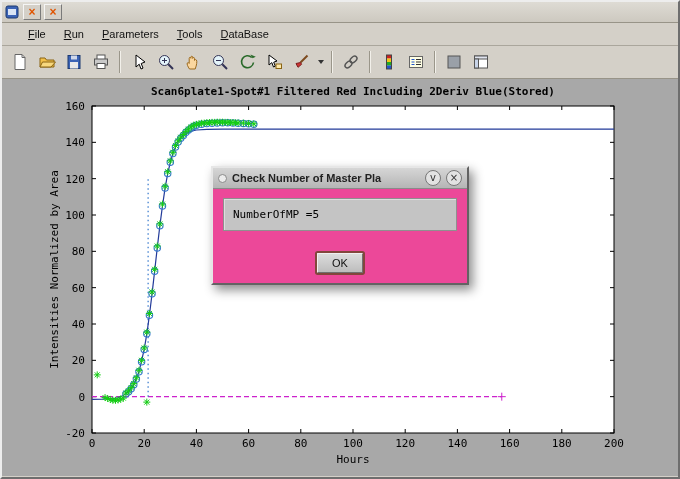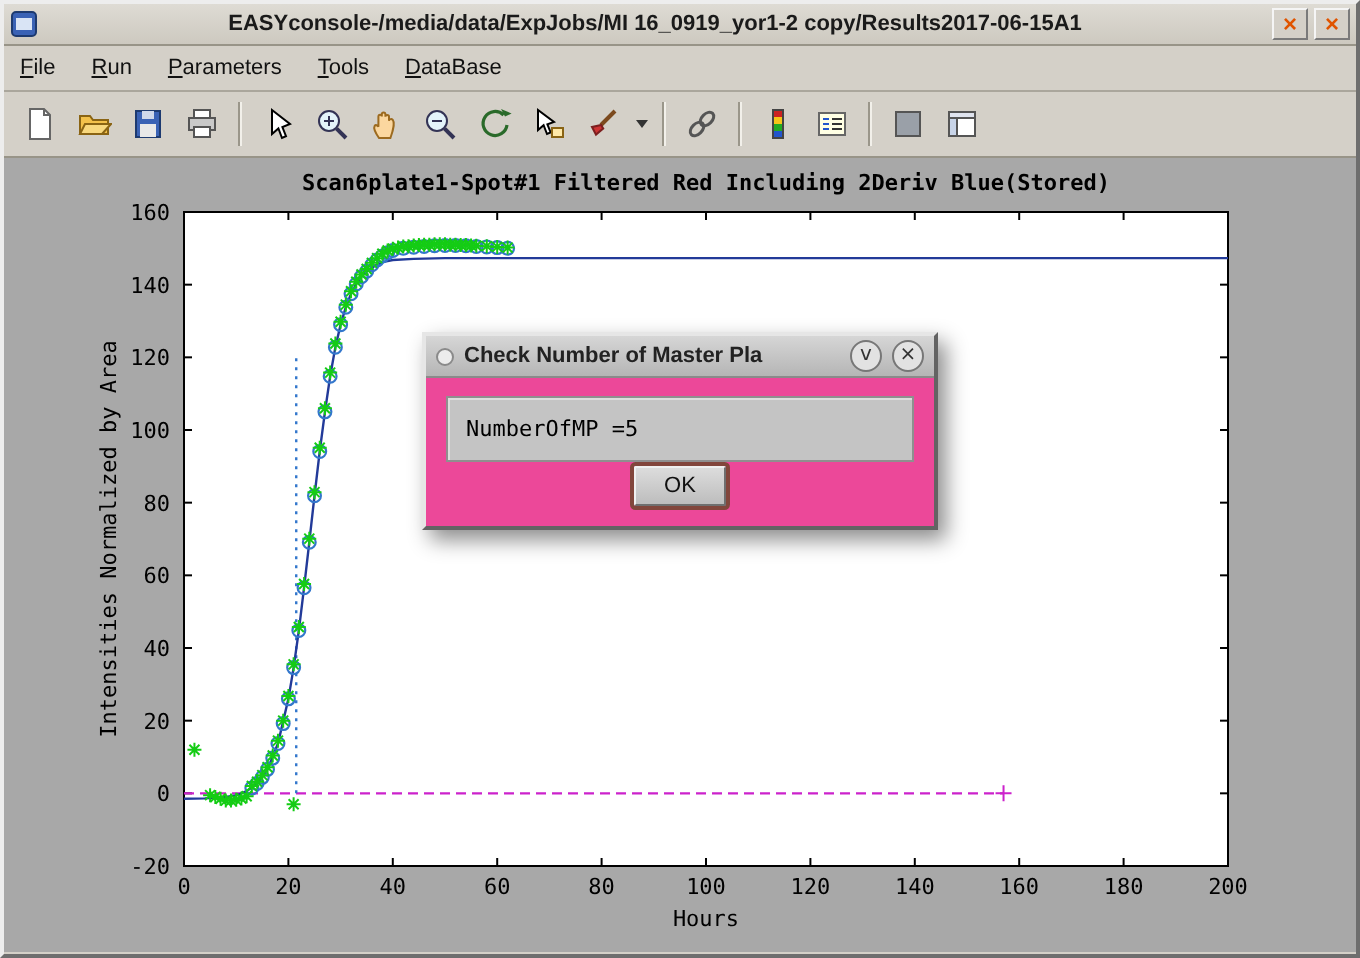--- a/index.html
+++ b/index.html
@@ -13,21 +13,21 @@
   .titlebar{height:21px;display:flex;align-items:center;gap:4px;padding:0 3px;
     background:linear-gradient(#dedbd4,#cdc9c0);border-bottom:1px solid #989488;}
   .win-icon{width:14px;height:14px;flex:0 0 auto;display:flex;}
   .title-text{flex:1;text-align:center;font-size:11px;font-weight:bold;color:#1a1a1a;
     white-space:nowrap;overflow:hidden;}
   .win-buttons{display:flex;gap:3px;}
   .win-btn{width:18px;height:16px;padding:0;background:#d4d0c8;
     border:1px solid;border-color:#f5f5f5 #7a7a7a #7a7a7a #f5f5f5;
     color:#e05400;font-weight:bold;font-size:12px;line-height:12px;cursor:default;}
   
-  .menubar{height:23px;display:flex;align-items:center;padding:0 0;gap:2px;
+  .menubar{height:23px;display:flex;align-items:center;padding:0 18px;gap:2px;
     font-size:11px;color:#111;background:#d4d0c8;border-bottom:1px solid #aaa69c;}
   .menu-item{display:inline-block;padding:3px 8px;}
   .menu-item::first-letter{text-decoration:underline;}
   
   .toolbar{height:33px;display:flex;align-items:center;padding:0 5px;gap:1px;
     background:#d4d0c8;border-bottom:1px solid #989488;}
   .tb-btn{width:26px;height:26px;display:flex;align-items:center;justify-content:center;
     padding:0;background:transparent;border:1px solid transparent;}
   .tb-caret{width:11px;height:26px;display:flex;align-items:center;justify-content:center;
     padding:0;background:transparent;border:1px solid transparent;}
@@ -45,39 +45,38 @@
     background:linear-gradient(#d6d6d6,#b5b5b5);border-bottom:1px solid #8a8a8a;}
   .dialog-icon{width:9px;height:9px;border-radius:50%;background:#ececec;border:1px solid #8a8a8a;flex:0 0 auto;}
   .dialog-title{flex:1;font-size:11px;font-weight:bold;color:#222;white-space:nowrap;overflow:hidden;}
   .dialog-btn{width:16px;height:16px;flex:0 0 auto;border-radius:50%;background:#e2e2e2;
     border:1px solid #777;font-size:10px;line-height:14px;text-align:center;color:#333;
     padding:0;font-family:"DejaVu Sans",sans-serif;}
   .dialog-body{padding:9px 10px 10px;}
   .dialog-message-panel{border:1px solid #8f8f8f;box-shadow:inset 1px 1px 0 #dedede;
     background:#c4c4c4;padding:9px 9px;display:flex;gap:10px;
     font-family:"DejaVu Sans Mono",monospace;font-size:11px;color:#000;white-space:nowrap;}
-  .ok-row{text-align:center;margin-top:2px;}
+  .ok-row{text-align:center;margin-top:22px;}
   .ok-button{min-width:46px;height:20px;font-size:11px;color:#111;
     background:linear-gradient(#dcdcdc,#bdbdbd);
     border:1px solid;border-color:#f0f0f0 #6f6f6f #6f6f6f #f0f0f0;
     box-shadow:0 0 0 2px #82463c;border-radius:1px;}
 </style>
 </head>
 <body>
 
 <div class="window">
 
   <div class="titlebar">
     <span class="win-icon">
       <svg width="14" height="14" viewBox="0 0 14 14">
         <rect x="1" y="1" width="12" height="12" rx="2" fill="#3a62b5" stroke="#1d3a70"></rect>
         <rect x="3" y="4" width="8" height="6" fill="#d9e4f5"></rect>
       </svg>
     </span>
-    <span class="title-text">EASYconsole-/media/data/ExpJobs/MI 16_0919_yor1-2 copy/Results2017-06-15A1</span>
     <span class="win-buttons">
       <button class="win-btn">×</button>
       <button class="win-btn">×</button>
     </span>
   </div>
 
   <div class="menubar">
     <span class="menu-item">File</span>
     <span class="menu-item">Run</span>
     <span class="menu-item">Parameters</span>

